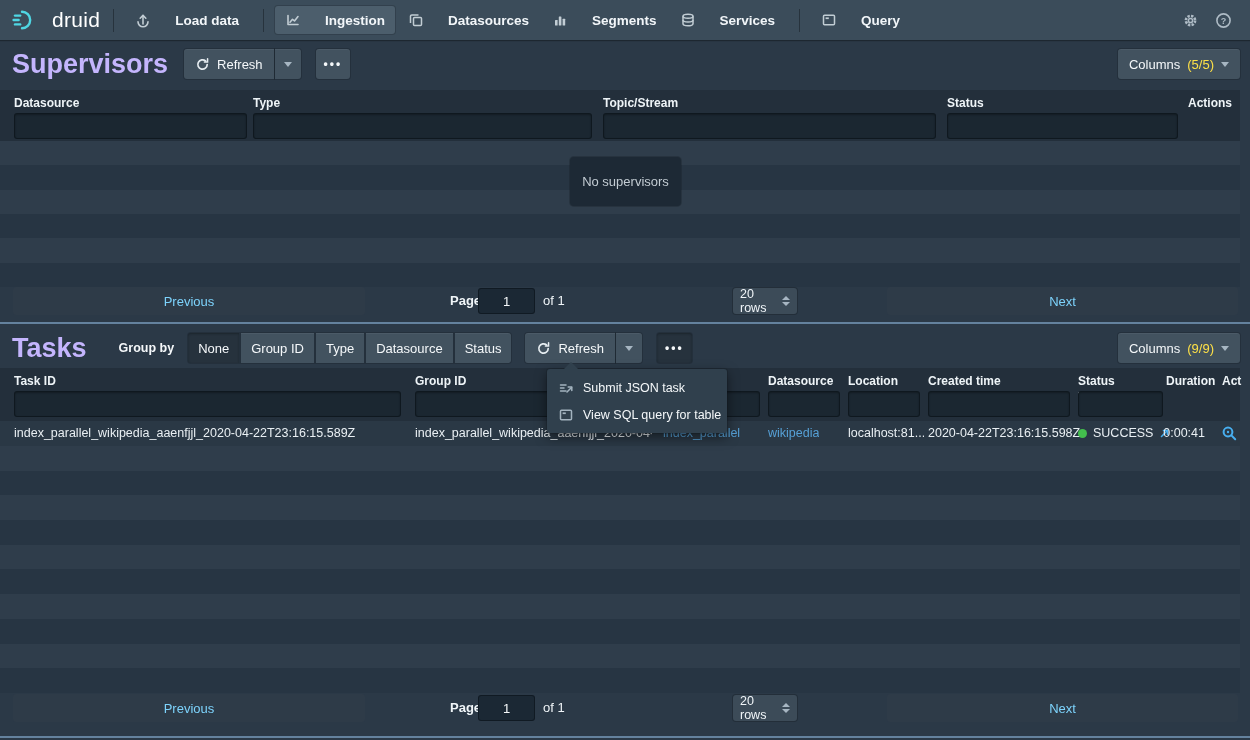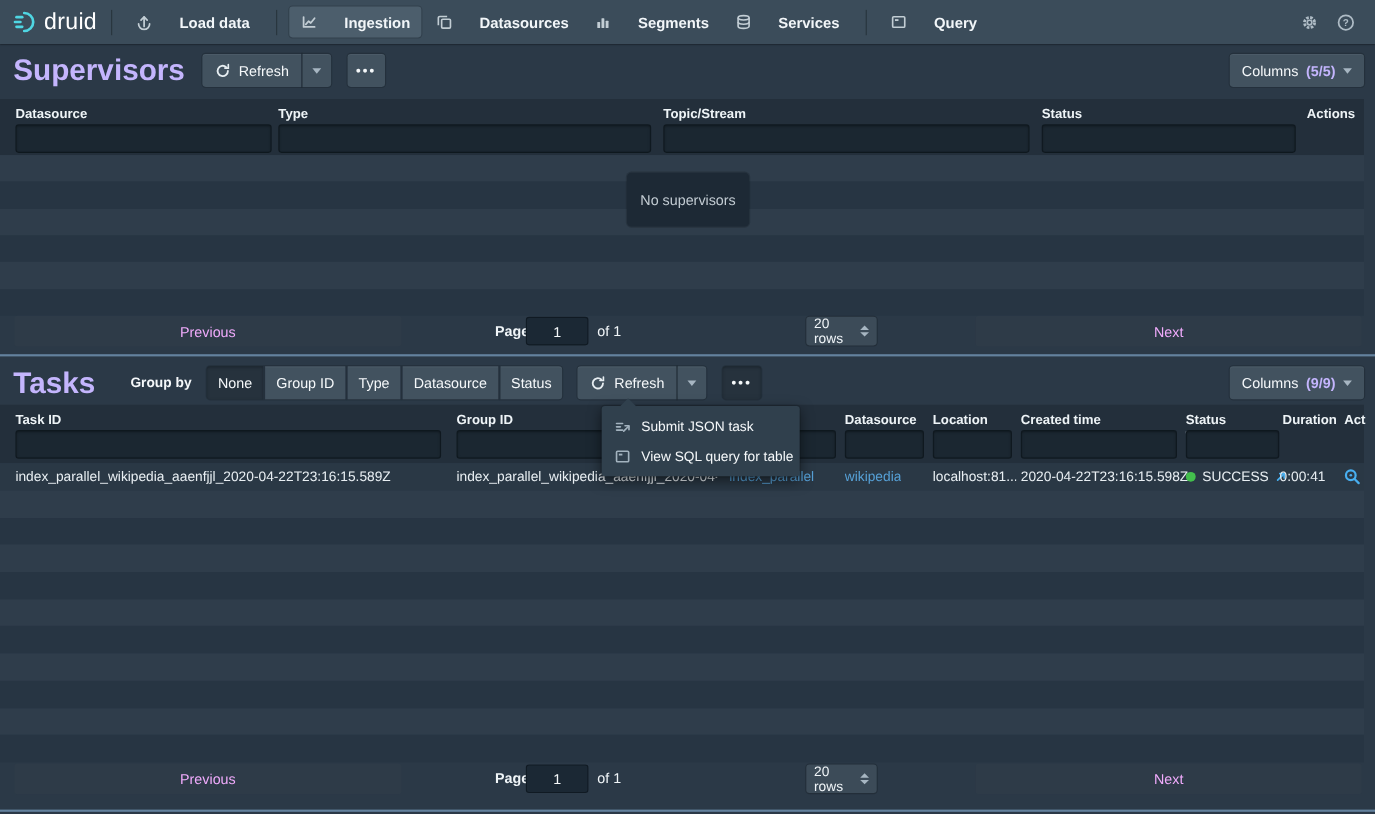--- a/index.html
+++ b/index.html
@@ -4,21 +4,21 @@
 <style>
   html,body{margin:0;padding:0;background:#202b33;}
   .screen{position:relative;width:1250px;height:740px;background:#2b3947;overflow:hidden;
           font-family:"Liberation Sans",sans-serif;color:#f5f8fa;}
   svg{display:block}
 
   
   .navbar{position:absolute;top:0;left:0;width:1250px;height:40px;background:#3b4c5a;
           display:flex;align-items:center;padding:0 12px;box-sizing:border-box;
           box-shadow:0 1px 1px rgba(16,22,26,.5);z-index:5}
-  .brand{display:flex;align-items:center;gap:0;margin-right:2px;cursor:pointer}
+  .brand{display:flex;align-items:center;gap:12px;margin-right:2px;cursor:pointer}
   .brand-text{font-size:21px;color:#ffffff;letter-spacing:.3px}
   .nav-sep{width:1px;height:23px;background:rgba(16,22,26,.45);margin:0 11px}
   .nav-item{display:flex;align-items:center;gap:24px;height:28px;padding:0 10px;border-radius:3px;
             font-size:13.5px;font-weight:700;color:#f2f6f9;cursor:pointer;margin-right:3px}
   .nav-item.active{background:#4c5e6c;box-shadow:0 0 0 1px rgba(16,22,26,.2)}
   .nav-right{margin-left:auto;display:flex;align-items:center;gap:16px;padding-right:6px}
   .nav-right .icon-btn{cursor:pointer}
 
   
   .btn{height:30px;background:#42525f;border:none;border-radius:3px;color:#f5f8fa;font-size:13px;
@@ -29,21 +29,21 @@
   .split .main{border-radius:3px 0 0 3px}
   .split .caretpart{border-radius:0 3px 3px 0;width:26px;justify-content:center;padding:0}
   .caret{width:0;height:0;border-left:4px solid transparent;border-right:4px solid transparent;
          border-top:5px solid #a7b6c2}
   .dbl-caret{display:flex;flex-direction:column;gap:2px;align-items:center}
   .dbl-caret i{width:0;height:0;border-left:4px solid transparent;border-right:4px solid transparent;display:block}
   .dbl-caret .up{border-bottom:4px solid #a7b6c2}
   .dbl-caret .down{border-top:4px solid #a7b6c2}
   .more-btn{letter-spacing:2px;font-weight:700;padding:0 8px;font-size:12px}
   .cols-btn{margin-left:auto}
-  .cols-count{color:#c4b5fd;font-weight:700}
+  .cols-count{color:#fde047;font-weight:400}
 
   
   .controls{position:absolute;left:10px;right:10px;height:34px;display:flex;align-items:center;z-index:4}
   #sup-controls{top:47px}
   #task-controls{top:331px}
   .sec-title{font-size:27px;font-weight:600;color:#c4b5fd;margin:0 16px 0 2px;line-height:34px}
   .gb-label{font-size:12.5px;font-weight:700;margin:0 14px 0 16px}
   .gb-group{display:flex;gap:2px;margin-right:14px}
   .gb-group .btn{border-radius:0;padding:0 10px}
   .gb-group .btn:first-child{border-radius:3px 0 0 3px}
@@ -77,21 +77,21 @@
   .td{position:absolute;top:0;line-height:25px;white-space:nowrap;overflow:hidden}
   .link{color:#56a0d6;cursor:pointer}
   .status-cell{display:flex;align-items:center;gap:6px;height:25px}
   .dot{width:9px;height:9px;border-radius:50%;background:#43bf4d;display:inline-block}
   .act-cell{display:flex;align-items:center;height:25px;cursor:pointer}
 
   
   .pgbar{position:absolute;left:0;width:1240px;height:28px}
   #sup-pg{top:287px}
   #task-pg{top:694px}
-  .pg-btn{position:absolute;top:0;height:28px;border-radius:3px;background:#2e3b48;color:#f0abfc;
+  .pg-btn{position:absolute;top:0;height:28px;border-radius:3px;background:#2e3b48;color:#7dd3fc;
           font-size:13px;display:flex;align-items:center;justify-content:center;cursor:default}
   .pg-prev{left:13px;width:352px}
   .pg-next{left:887px;width:351px}
   .pg-label{position:absolute;top:0;line-height:28px;font-size:13px;color:#f0f5f8;font-weight:700}
   .pg-page{left:450px}
   .pg-of{left:543px;font-weight:400}
   .pg-input{position:absolute;left:478px;top:1px;width:57px;height:26px;background:#1b2834;
             border:1px solid rgba(6,12,17,.5);border-radius:3px;color:#f5f8fa;text-align:center;
             font-size:13px;box-sizing:border-box;font-family:inherit}
   .pg-rows{position:absolute;left:733px;top:1px;width:64px;height:26px;background:#3c4b58;border-radius:3px;

